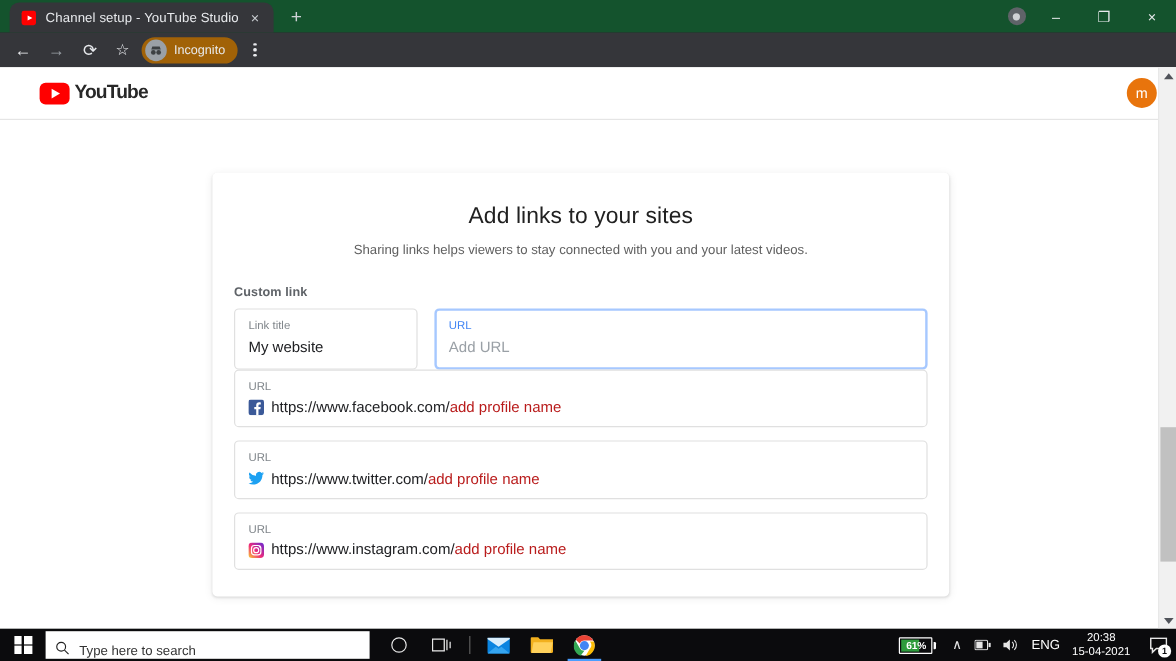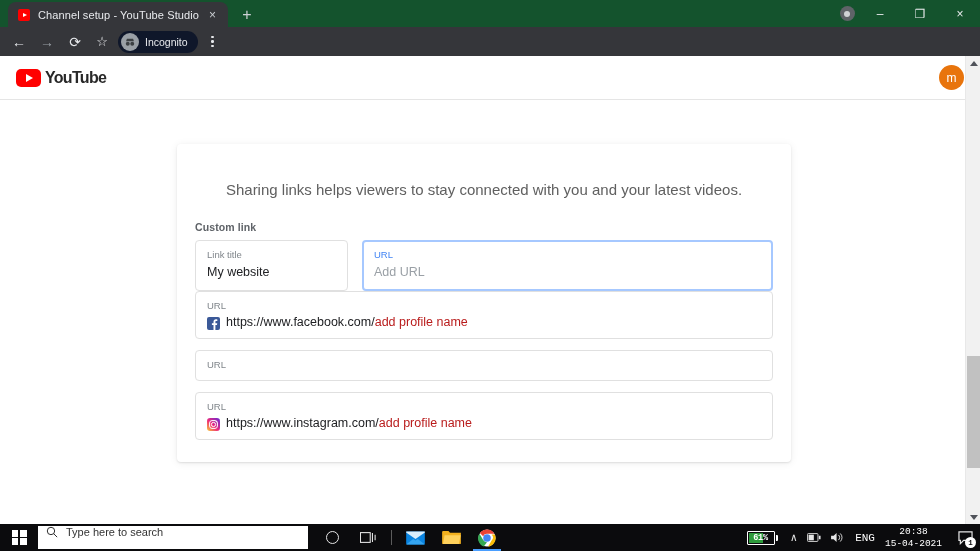--- a/index.html
+++ b/index.html
@@ -76,39 +76,39 @@
   .omnibox {
     flex: 1 1 auto; height: 22px; background: #202124; border-radius: 11px;
     display: flex; align-items: center; padding: 0 10px; margin: 0 6px;
     font-size: 11px; overflow: hidden;
   }
   .lock-ico { margin-right: 7px; display: flex; align-items: center; }
   .url-strong { color: #e8eaed; white-space: nowrap; }
   .url-rest { color: #9aa0a6; white-space: nowrap; }
   .star-btn { width: 24px; height: 24px; display:flex; align-items:center; justify-content:center; color:#e8eaed; font-size:13px; }
   .incognito-pill {
-    height: 22px; border-radius: 11px; background: #0f172a; display: flex;
+    height: 22px; border-radius: 11px; background: #a16207; display: flex;
     align-items: center; padding: 0 10px 0 3px; gap: 6px; margin-left: 2px;
   }
   .incog-avatar {
     width: 18px; height: 18px; border-radius: 50%; background: #9aa0a6;
     display: flex; align-items: center; justify-content: center;
   }
   .incog-label { font-size: 10.5px; color: #e8eaed; }
   .kebab { width: 22px; height: 24px; display:flex; flex-direction:column; align-items:center; justify-content:center; gap:2px; margin-left:2px;}
   .kebab i { width: 2.5px; height: 2.5px; border-radius: 50%; background: #e8eaed; display:block; }
 
   
   .viewport { height: 468px; background: #fff; position: relative; overflow: hidden; }
 
   .yt-header {
     height: 44px; background: #fff; display: flex; align-items: center;
     padding: 0 16px; border-bottom: 1px solid #e5e5e5; justify-content: space-between;
   }
-  .yt-logo { display: flex; align-items: center; gap: 4px; }
+  .yt-logo { display: flex; align-items: center; gap: 4px; margin-left: 17px; }
   .yt-logo .play {
     width: 25px; height: 18px; background: #ff0000; border-radius: 5px;
     display: flex; align-items: center; justify-content: center;
   }
   .yt-logo .play .tri {
     width: 0; height: 0; border-left: 7px solid #fff;
     border-top: 4.5px solid transparent; border-bottom: 4.5px solid transparent;
     margin-left: 2px;
   }
   .yt-logo .word { font-size: 16px; font-weight: bold; color: #282828; letter-spacing: -.7px; }
@@ -123,21 +123,21 @@
     position: absolute; left: 177px; top: 44px; width: 614px;
     background: #fff; border-radius: 4px;
     box-shadow: 0 1px 2px rgba(0,0,0,.10), 0 1px 8px rgba(0,0,0,.07);
     padding: 26px 18px 22px 18px;
   }
   .card-title {
     text-align: center; font-size: 19px; color: #212121; font-weight: normal;
     letter-spacing: .1px;
   }
   .card-sub {
-    text-align: center; font-size: 15px; color: #606060; margin-top: 11px;
+    text-align: center; font-size: 11px; color: #606060; margin-top: 11px;
   }
 
   .section-label {
     font-size: 10.5px; color: #5f6368; font-weight: bold; margin: 23px 0 7px 0;
     letter-spacing: .1px;
   }
   .section-label.social { margin-top: 19px; }
 
   .row { display: flex; gap: 14px; }
 
@@ -181,38 +181,38 @@
 
   
   .taskbar {
     height: 27px; background: #0b0b0d; display: flex; align-items: center;
     position: relative;
   }
   .start-btn { width: 38px; height: 27px; display:flex; align-items:center; justify-content:center; }
   .win-logo { width: 15px; height: 15px; display: grid; grid-template-columns: 1fr 1fr; grid-template-rows: 1fr 1fr; gap: 1.5px; }
   .win-logo i { background: #fff; display: block; }
   .search-box {
-    width: 270px; height: 23px; background: #ffffff; display: flex; align-items: flex-start;
+    width: 270px; height: 23px; background: #ffffff; display: flex; align-items: flex-end;
     padding: 0 8px; gap: 8px;
   }
   .search-box .mag { font-size: 12px; color: #222; }
   .search-box .ph { font-size: 11px; color: #333; }
   .tb-icons { display: flex; align-items: center; gap: 0px; margin-left: 6px; }
   .tb-ico {
     width: 36px; height: 27px; display: flex; align-items: center; justify-content: center;
     position: relative;
   }
   .tb-ico.active::after {
     content: ''; position: absolute; bottom: 0; left: 4px; right: 4px; height: 2px;
     background: #4a9eff;
   }
   .cortana-ring { width: 13px; height: 13px; border-radius: 50%; border: 1.6px solid #e6e6e6; }
   .divider-line { width: 1px; height: 15px; background: #5c5c5c; margin: 0 5px; }
 
-  .tray { position: absolute; right: 0; display: flex; align-items: center; height: 27px; gap: 0; font-family: Liberation Mono, monospace; }
+  .tray { position: absolute; right: 0; display: flex; align-items: center; height: 27px; gap: 0; }
   .battery-wrap { display: flex; align-items: center; margin-right: 8px; }
   .battery-body {
     width: 28px; height: 14px; border: 1.5px solid #ffffff; border-radius: 1px;
     position: relative; display: flex; align-items: center; padding: 1px;
   }
   .battery-fill { background: #2e9b3c; height: 100%; width: 61%; }
   .battery-pct {
     position: absolute; left: 0; right: 0; text-align: center; font-size: 8.5px;
     color: #ffffff; font-weight: bold; letter-spacing: -.2px;
   }
@@ -289,20 +289,21 @@
             <i class="tri"></i>
           </span>
         <span class="word">YouTube</span>
       </div>
       <div class="yt-avatar">m</div>
     </div>
 
     <div class="page-scroll">
 
       <div class="card">
+        <div class="card-title">Add links to your sites</div>
         <div class="card-sub">Sharing links helps viewers to stay connected with you and your latest videos.</div>
 
         <div class="section-label">Custom link</div>
 
         <div class="row">
           <div class="field link-title">
             <div class="f-label">Link title</div>
             <div class="f-value">My website</div>
           </div>
           <div class="field custom-url focused">
@@ -320,20 +321,28 @@
                   <rect width="13" height="13" rx="2" fill="#3b5998"></rect>
                   <path d="M8.4 13V8.1h1.6l.25-1.9H8.4V5c0-.55.15-.93.94-.93h1V2.38c-.17-.02-.76-.07-1.44-.07-1.43 0-2.4.87-2.4 2.47v1.38H4.9v1.9h1.6V13z" fill="#fff"></path>
                 </svg>
             </span>
             <span class="social-text"><span>https://www.facebook.com/</span><span class="ghost">add profile name</span></span>
           </div>
         </div>
 
         <div class="field social-field">
           <div class="f-label">URL</div>
+          <div class="social-value">
+            <span class="social-ico">
+              <svg width="13" height="13" viewBox="0 0 16 16">
+                  <path d="M16 3.04a6.4 6.4 0 01-1.89.52 3.3 3.3 0 001.45-1.82 6.6 6.6 0 01-2.09.8 3.29 3.29 0 00-5.6 3A9.33 9.33 0 011.11 2.1a3.29 3.29 0 001.02 4.39A3.26 3.26 0 01.64 6.1v.04a3.29 3.29 0 002.64 3.22 3.3 3.3 0 01-1.48.06 3.29 3.29 0 003.07 2.28A6.6 6.6 0 010 13.06a9.3 9.3 0 005.03 1.48c6.04 0 9.34-5 9.34-9.33l-.01-.43A6.66 6.66 0 0016 3.04z" fill="#1da1f2"></path>
+                </svg>
+            </span>
+            <span class="social-text"><span>https://www.twitter.com/</span><span class="ghost">add profile name</span></span>
+          </div>
         </div>
 
         <div class="field social-field">
           <div class="f-label">URL</div>
           <div class="social-value">
             <span class="social-ico">
               <svg width="13" height="13" viewBox="0 0 13 13">
                 <defs>
                     <linearGradient id="ig" x1="0" y1="1" x2="1" y2="0">
                   <stop offset="0%" stop-color="#f9ce34"></stop>

